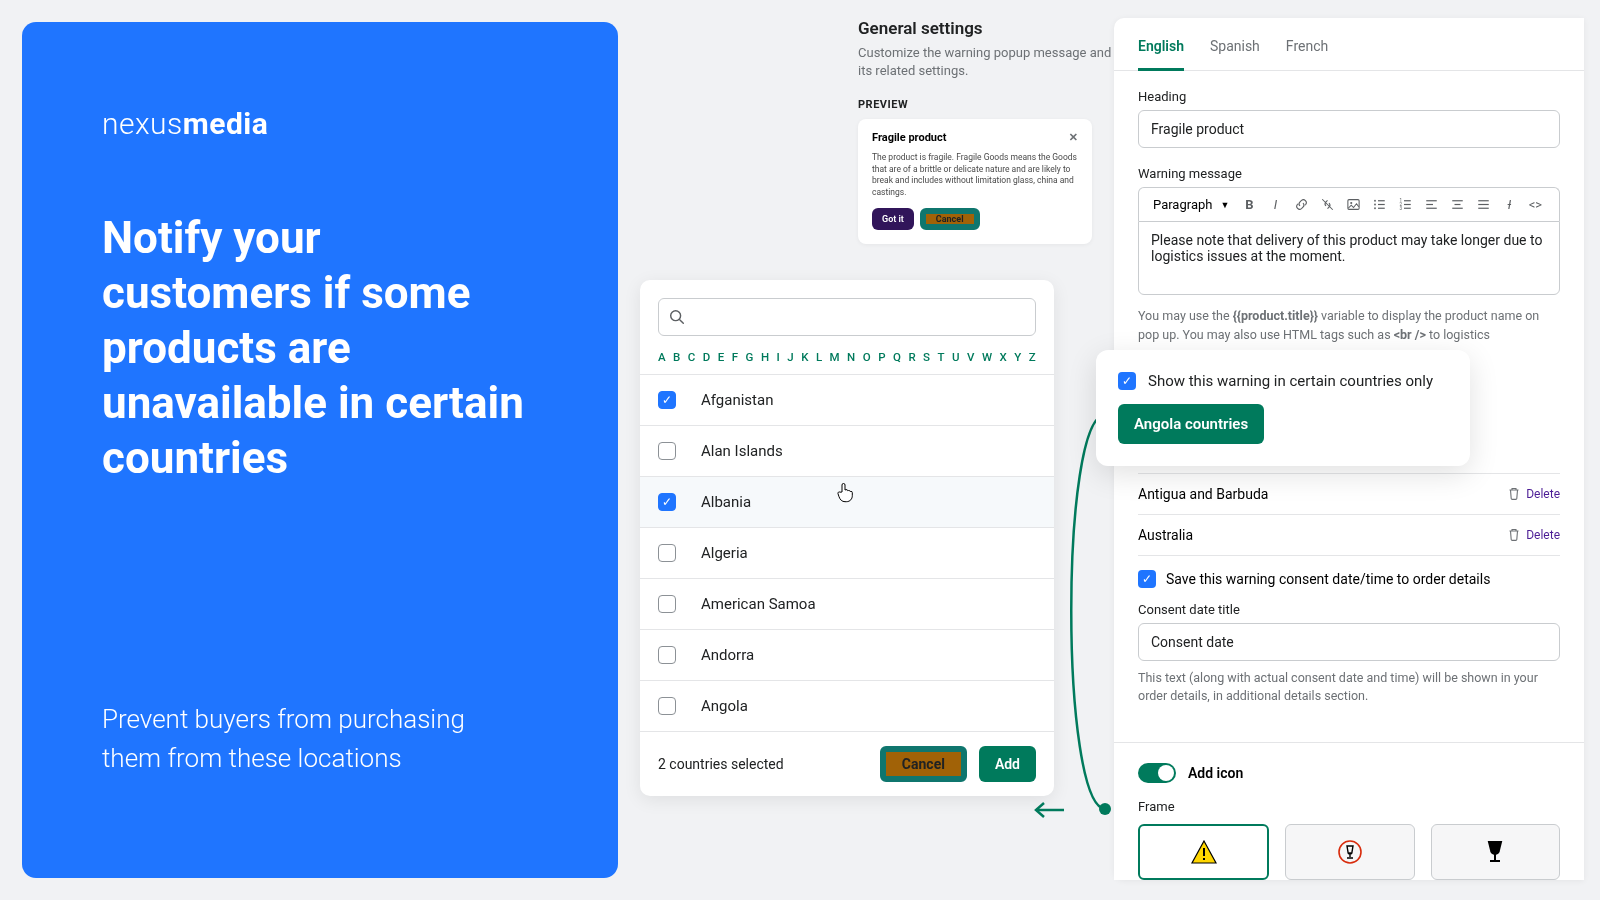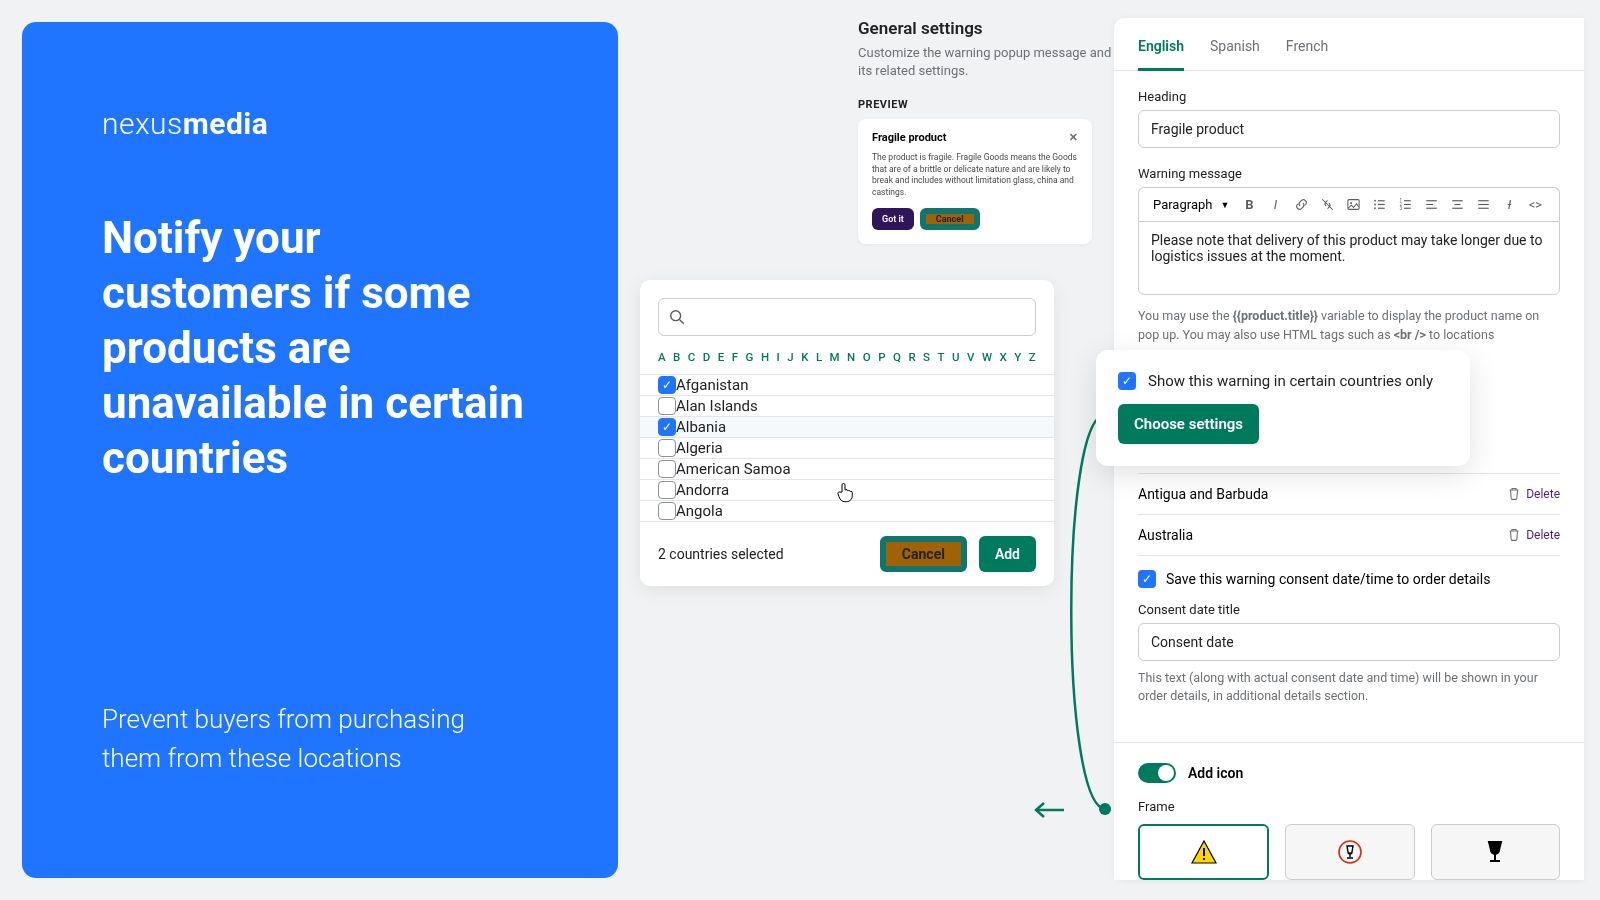--- a/index.html
+++ b/index.html
@@ -21,21 +21,21 @@
     position: absolute; left: 640px; top: 280px; width: 414px;
     background: #fff; border-radius: 10px; box-shadow: 0 4px 18px rgba(0,0,0,.08);
     overflow: hidden;
   }
   .picker-search { padding: 18px 18px 8px; }
   .search-input { width: 100%; height: 38px; border:1px solid #c9cccf; border-radius:6px; padding:0 10px 0 34px; font-size:14px; background:#fff; }
   .search-wrap { position:relative; }
   .search-wrap svg { position:absolute; left:10px; top:10px; }
   .alpha { display:flex; justify-content:space-between; padding: 6px 18px 10px; }
   .alpha span { color:#007a5c; font-size:11.5px; font-weight:500; cursor:pointer; }
-  .clist .row { display:flex; align-items:center; gap:0; padding:1px 18px; border-top:1px solid #e4e5e7; font-size:15px; color:#202223; cursor:pointer; }
+  .clist .row { display:flex; align-items:center; gap:25px; padding:16px 18px; border-top:1px solid #e4e5e7; font-size:15px; color:#202223; cursor:pointer; }
   .clist .row.hover { background:#f6f9fb; }
   .cb { width:18px; height:18px; border:1.5px solid #8c9196; border-radius:4px; background:#fff; display:flex; align-items:center; justify-content:center; flex:none; }
   .cb.on { background:#1f75ff; border-color:#1f75ff; }
   .cb.on::after { content:"✓"; color:#fff; font-size:12px; line-height:1; }
   .cursor-hand { position:absolute; width:18px; height:22px; }
   .picker-foot { display:flex; align-items:center; justify-content:space-between; padding:14px 18px; border-top:1px solid #e4e5e7; }
   .picker-foot .count { font-size:14px; color:#202223; }
   .btn { height:36px; padding:0 16px; border-radius:6px; font-size:14px; cursor:pointer; }
   .btn-secondary { background:#a16207; border:6px solid #0f766e; color:#202223; margin-right:8px;font-weight:bold; }
   .btn-primary   { background:#007a5c; border:none; color:#fff; font-weight:600; }
@@ -292,21 +292,21 @@
             <line x1="3" y1="15" x2="17" y2="15"></line>
           </svg>
         </div>
       <div class="tbtn">
           <i style="text-decoration:line-through;">I</i>
         </div>
       <div class="tbtn">&lt;&gt;</div>
     </div>
     <textarea class="tarea" id="msgta" style="">Please note that delivery of this product may take longer due to logistics issues at the moment.</textarea>
     <div class="hint">
-      <span>You may use the </span><b>{{product.title}}</b><span> variable to display the product name on pop up. You may also use HTML tags such as </span><b>&lt;br /&gt;</b><span> to locations</span>
+      <span>You may use the </span><b>{{product.title}}</b><span> variable to display the product name on pop up. You may also use HTML tags such as </span><b>&lt;br /&gt;</b><span> to logistics</span>
     </div>
 
     
     <div class="sel-countries" id="selc">
         <div class="sc-row">
           <span>Antigua and Barbuda</span>
           <span class="sc-del">
             <svg width="12" height="13" viewBox="0 0 12 13">
               <path d="M1.5 3h9M4 3V1.5h4V3M2.5 3l.7 8.5a1 1 0 0 0 1 .9h3.6a1 1 0 0 0 1-.9L9.5 3" stroke="#6d7175" stroke-width="1.1" fill="none"></path>
             </svg>
@@ -363,14 +363,14 @@
       </div>
     </div>
   </div>
 </div>
 
 <div class="float-card">
   <div class="float-row">
     <div class="cb-blue"></div>
     <span>Show this warning in certain countries only</span>
   </div>
-  <button class="btn btn-primary choose-btn" style="height:40px;font-size:15px;">Choose settings</button>
+  <button class="btn btn-primary choose-btn" style="height:40px;font-size:15px;">Angola countries</button>
 </div>
 
 </body></html>

